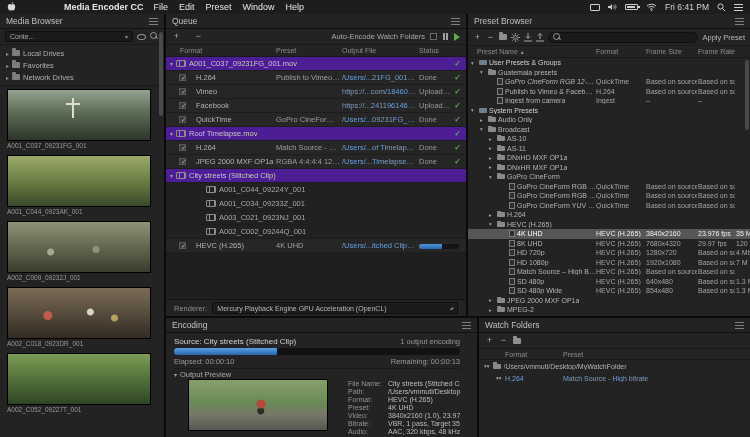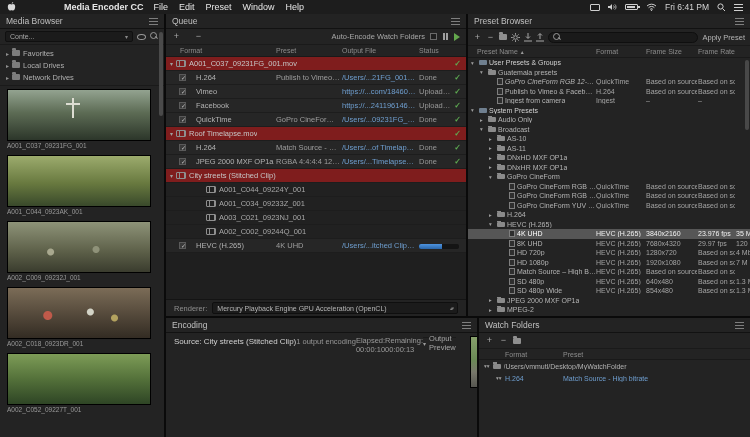--- a/index.html
+++ b/index.html
@@ -64,21 +64,21 @@
 .q-right{margin-left:auto;display:flex;align-items:center;gap:5px;}
 .cbx{width:7px;height:7px;border:1px solid #6a6a6a;background:#1e1e1e;}
 .pause{width:7px;height:7px;position:relative;}
 .pause::before,.pause::after{content:"";position:absolute;top:0;width:2px;height:7px;background:#a0a0a0;}
 .pause::before{left:1px;}.pause::after{left:4px;}
 .play{width:0;height:0;border-left:6px solid #64a84d;border-top:4px solid transparent;border-bottom:4px solid transparent;}
 .q-cols{position:relative;height:12px;border-bottom:1px solid #191919;font-size:7px;color:#8c8c8c;line-height:12px;}
 .qc-f{position:absolute;left:14px;}.qc-p{position:absolute;left:110px;}.qc-o{position:absolute;left:176px;}.qc-s{position:absolute;left:253px;}
 .q-rows{flex:1;overflow:hidden;background:#1f1f1f;}
 .q-row{position:relative;height:14px;line-height:14px;font-size:7.5px;background:#262626;border-bottom:1px solid #1d1d1d;display:flex;align-items:center;}
-.q-row.is-g{background:#7f1d1d;padding-left:4px;gap:3px;}
+.q-row.is-g{background:#4c1d95;padding-left:4px;gap:3px;}
 .q-row.is-src{background:#212121;padding-left:40px;gap:3px;}
 .q-chev{display:none;font-size:6px;color:#9e9e9e;}
 .is-g .q-chev{display:inline;}
 .q-film{display:none;width:10px;height:7px;border:1px solid #8e8e8e;border-radius:1px;background:linear-gradient(90deg,transparent 2px,#8e8e8e 2px 3px,transparent 3px 7px,#8e8e8e 7px 8px,transparent 8px);}
 .is-g .q-film,.is-src .q-film{display:inline-block;}
 .q-label{display:none;color:#c6c6c6;white-space:nowrap;overflow:hidden;}
 .is-g .q-label,.is-src .q-label{display:inline;}
 .is-src .q-label{color:#a8a8a8;}
 .q-extra{display:none;color:#9ab2ca;margin-left:6px;}
 .has-extra .q-extra{display:inline;margin-top:48px;}
@@ -127,21 +127,21 @@
 .p-name{white-space:nowrap;overflow:hidden;text-overflow:ellipsis;}
 .p-row.ital .p-name{font-style:italic;}
 .p-fmt,.p-size,.p-rate,.p-tgt{position:absolute;white-space:nowrap;overflow:hidden;color:#a4a4a4;}
 .p-row.sel .p-fmt,.p-row.sel .p-size,.p-row.sel .p-rate,.p-row.sel .p-tgt{color:#f0f0f0;}
 .p-fmt{left:128px;width:49px;}
 .p-size{left:178px;width:51px;}
 .p-rate{left:230px;width:37px;}
 .p-tgt{left:268px;width:14px;}
 .pb-scroll{position:absolute;right:1px;top:46px;width:4px;height:70px;background:#484848;border-radius:2px;}
 
-.e-body{flex:1;padding:3px 17px 0 8px;display:flex;min-height:0;}
+.e-body{flex:1;padding:3px 17px 0 8px;display:flex;flex-direction:column;min-height:0;}
 .e-line1{display:flex;align-items:center;height:11px;}
 .e-src{font-size:8px;color:#d2d2d2;white-space:nowrap;overflow:hidden;}
 .e-count{margin-left:auto;font-size:7.5px;color:#969696;white-space:nowrap;}
 .e-barwrap{height:7px;background:#121212;border-radius:3px;overflow:hidden;margin:1px 0 2px 0;}
 .e-fill{height:100%;background:linear-gradient(180deg,#5b9de4,#2a66aa);}
 .e-line2{display:flex;height:10px;font-size:7.5px;color:#9a9a9a;}
 .e-rem{margin-left:auto;}
 .e-pv{display:flex;align-items:center;gap:3px;height:11px;font-size:7.5px;color:#a8a8a8;border-top:1px solid #1a1a1a;margin-top:1px;}
 .e-chev{font-size:6px;color:#9a9a9a;}
 .e-content{display:flex;flex:1;min-height:0;padding-left:14px;}
@@ -231,27 +231,27 @@
           <span>Conte...</span>
         </span>
       <span class="eye"></span>
       <span class="mag"></span>
     </div>
     <div class="mb-tree">
 
         <div class="tree-row">
           <span class="tree-chev">▸</span>
           <span class="tree-ico"></span>
-          <span>Favorites</span>
+          <span>Local Drives</span>
         </div>
 
         <div class="tree-row">
           <span class="tree-chev">▸</span>
           <span class="tree-ico"></span>
-          <span>Local Drives</span>
+          <span>Favorites</span>
         </div>
 
         <div class="tree-row">
           <span class="tree-chev">▸</span>
           <span class="tree-ico"></span>
           <span>Network Drives</span>
         </div>
       </div>
     <div class="mb-thumbs">
 

